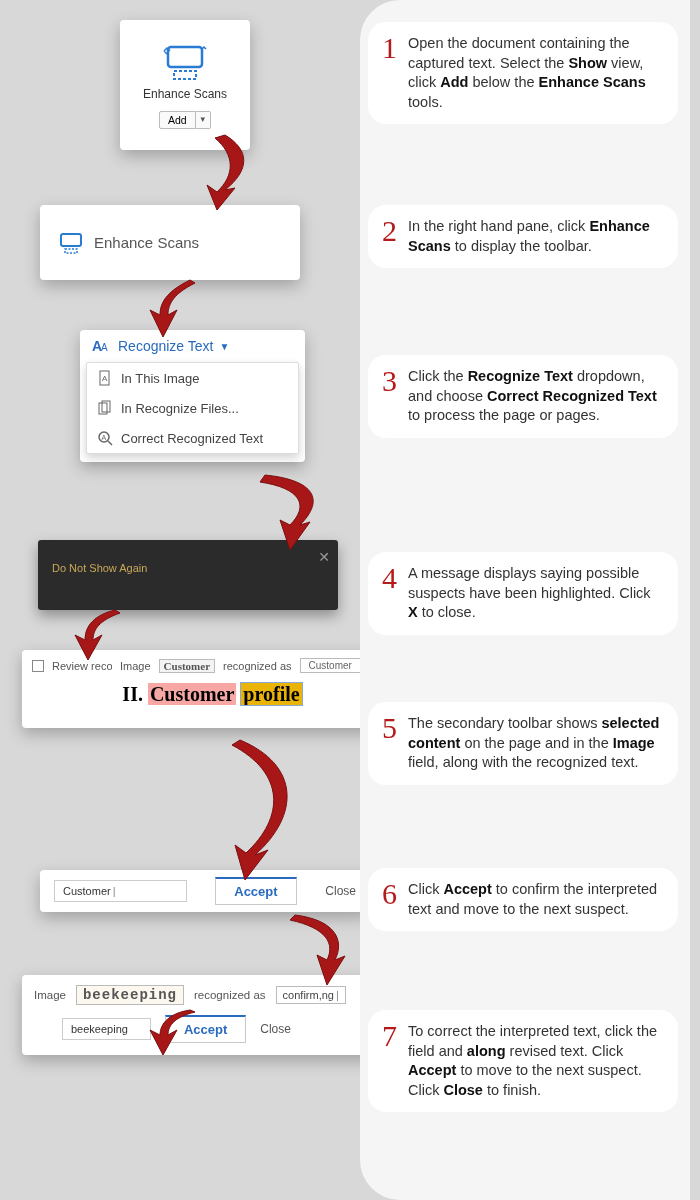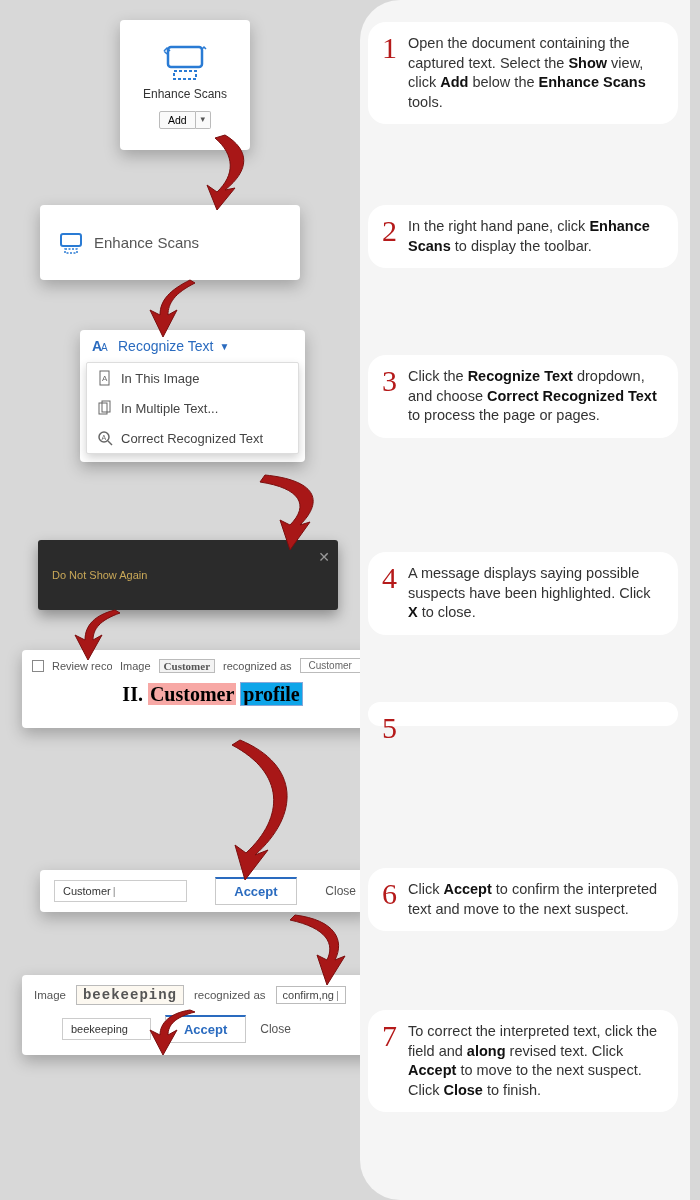--- a/index.html
+++ b/index.html
@@ -101,21 +101,21 @@
   .tile4 {
     left: 38px; top: 540px; width: 300px; height: 70px;
     background: #2b2b2b; color: #ddd; border-radius: 3px;
     box-shadow: 0 6px 14px rgba(0,0,0,0.35);
     padding: 10px 28px 8px 14px; font-size: 11.5px; line-height: 1.35;
     position: absolute;
   }
   .tile4 .x {
     position: absolute; right: 8px; top: 8px; color: #999; font-size: 14px;
   }
-  .tile4 .dnsa { color: #c9a858; font-size: 11px; margin-top: 18px; }
+  .tile4 .dnsa { color: #c9a858; font-size: 11px; margin-top: 11px; }
   
   .tile5 {
     left: 22px; top: 650px; width: 380px;
     padding-bottom: 12px;
   }
   .tile5 .bar {
     display: flex; align-items: center; gap: 8px; padding: 8px 10px 6px 10px;
     font-size: 11px; color: #555;
   }
   .tile5 .chk {
@@ -126,21 +126,21 @@
     border: 1px solid #bbb; padding: 0 4px; background: #f3f3f3;
   }
   .tile5 .recfield {
     border: 1px solid #bbb; padding: 1px 8px; font-size: 10px; color: #666;
   }
   .tile5 .profile {
     text-align: center; padding: 4px 0 10px 0;
     font-family: "Times New Roman", serif; font-size: 20px; font-weight: bold;
   }
   .tile5 .profile .hl1 { background: #f7a8a5; padding: 0 2px; }
-  .tile5 .profile .hl2 { background: #0ea5e9; outline: 1px solid #88a8d8; padding: 0 2px; }
+  .tile5 .profile .hl2 { background: #eab308; outline: 1px solid #88a8d8; padding: 0 2px; }
   
   .tile6 {
     left: 40px; top: 870px; width: 330px; height: 42px;
     display: flex; align-items: center; justify-content: space-between;
     padding: 0 14px;
   }
   .tile6 .field {
     border: 1px solid #ccc; padding: 4px 70px 4px 8px; font-size: 11px; color: #333;
   }
   .tile6 .field::after { content: "|"; color: #888; margin-left: 2px; }
@@ -217,21 +217,21 @@
             <rect x="3" y="1" width="9" height="14" fill="none" stroke="#666"></rect>
             <text x="5" y="11" font-size="8" fill="#666">A</text>
           </svg>
         <span>In This Image</span>
       </div>
       <div class="mi">
         <svg viewBox="0 0 16 16">
             <rect x="2" y="3" width="8" height="11" fill="none" stroke="#666"></rect>
             <rect x="5" y="1" width="8" height="11" fill="none" stroke="#666"></rect>
           </svg>
-        <span>In Multiple Text...</span>
+        <span>In Recognize Files...</span>
       </div>
       <div class="mi">
         <svg viewBox="0 0 16 16">
             <circle cx="7" cy="7" r="5" fill="none" stroke="#666" stroke-width="1.5"></circle>
             <line x1="11" y1="11" x2="15" y2="15" stroke="#666" stroke-width="1.5"></line>
             <text x="4.5" y="10" font-size="7" fill="#666">A</text>
           </svg>
         <span>Correct Recognized Text</span>
       </div>
     </div>
@@ -300,16 +300,16 @@
     <path d="M55,5 C35,8 25,18 25,30 L15,25 L28,50 L42,25 L33,30 C33,20 40,12 60,7 Z"></path>
   </svg>
 
 </div>
 
 <div class="right-col">
   <div class="step" style="top:22px;"><span class="num">1</span><span>Open the document containing the captured text. Select the <b>Show</b> view, click <b>Add</b> below the <b>Enhance Scans</b> tools.</span></div>
   <div class="step" style="top:205px;"><span class="num">2</span><span>In the right hand pane, click <b>Enhance Scans</b> to display the toolbar.</span></div>
   <div class="step" style="top:355px;"><span class="num">3</span><span>Click the <b>Recognize Text</b> dropdown, and choose <b>Correct Recognized Text</b> to process the page or pages.</span></div>
   <div class="step" style="top:552px;"><span class="num">4</span><span>A message displays saying possible suspects have been highlighted. Click <b>X</b> to close.</span></div>
-  <div class="step" style="top:702px;"><span class="num">5</span></div>
+  <div class="step" style="top:702px;"><span class="num">5</span><span>The secondary toolbar shows <b>selected content</b> on the page and in the <b>Image</b> field, along with the recognized text.</span></div>
   <div class="step" style="top:868px;"><span class="num">6</span><span>Click <b>Accept</b> to confirm the interpreted text and move to the next suspect.</span></div>
   <div class="step" style="top:1010px;"><span class="num">7</span><span>To correct the interpreted text, click the field and <b>along</b> revised text. Click <b>Accept</b> to move to the next suspect. Click <b>Close</b> to finish.</span></div>
 </div>
 
 </body></html>

